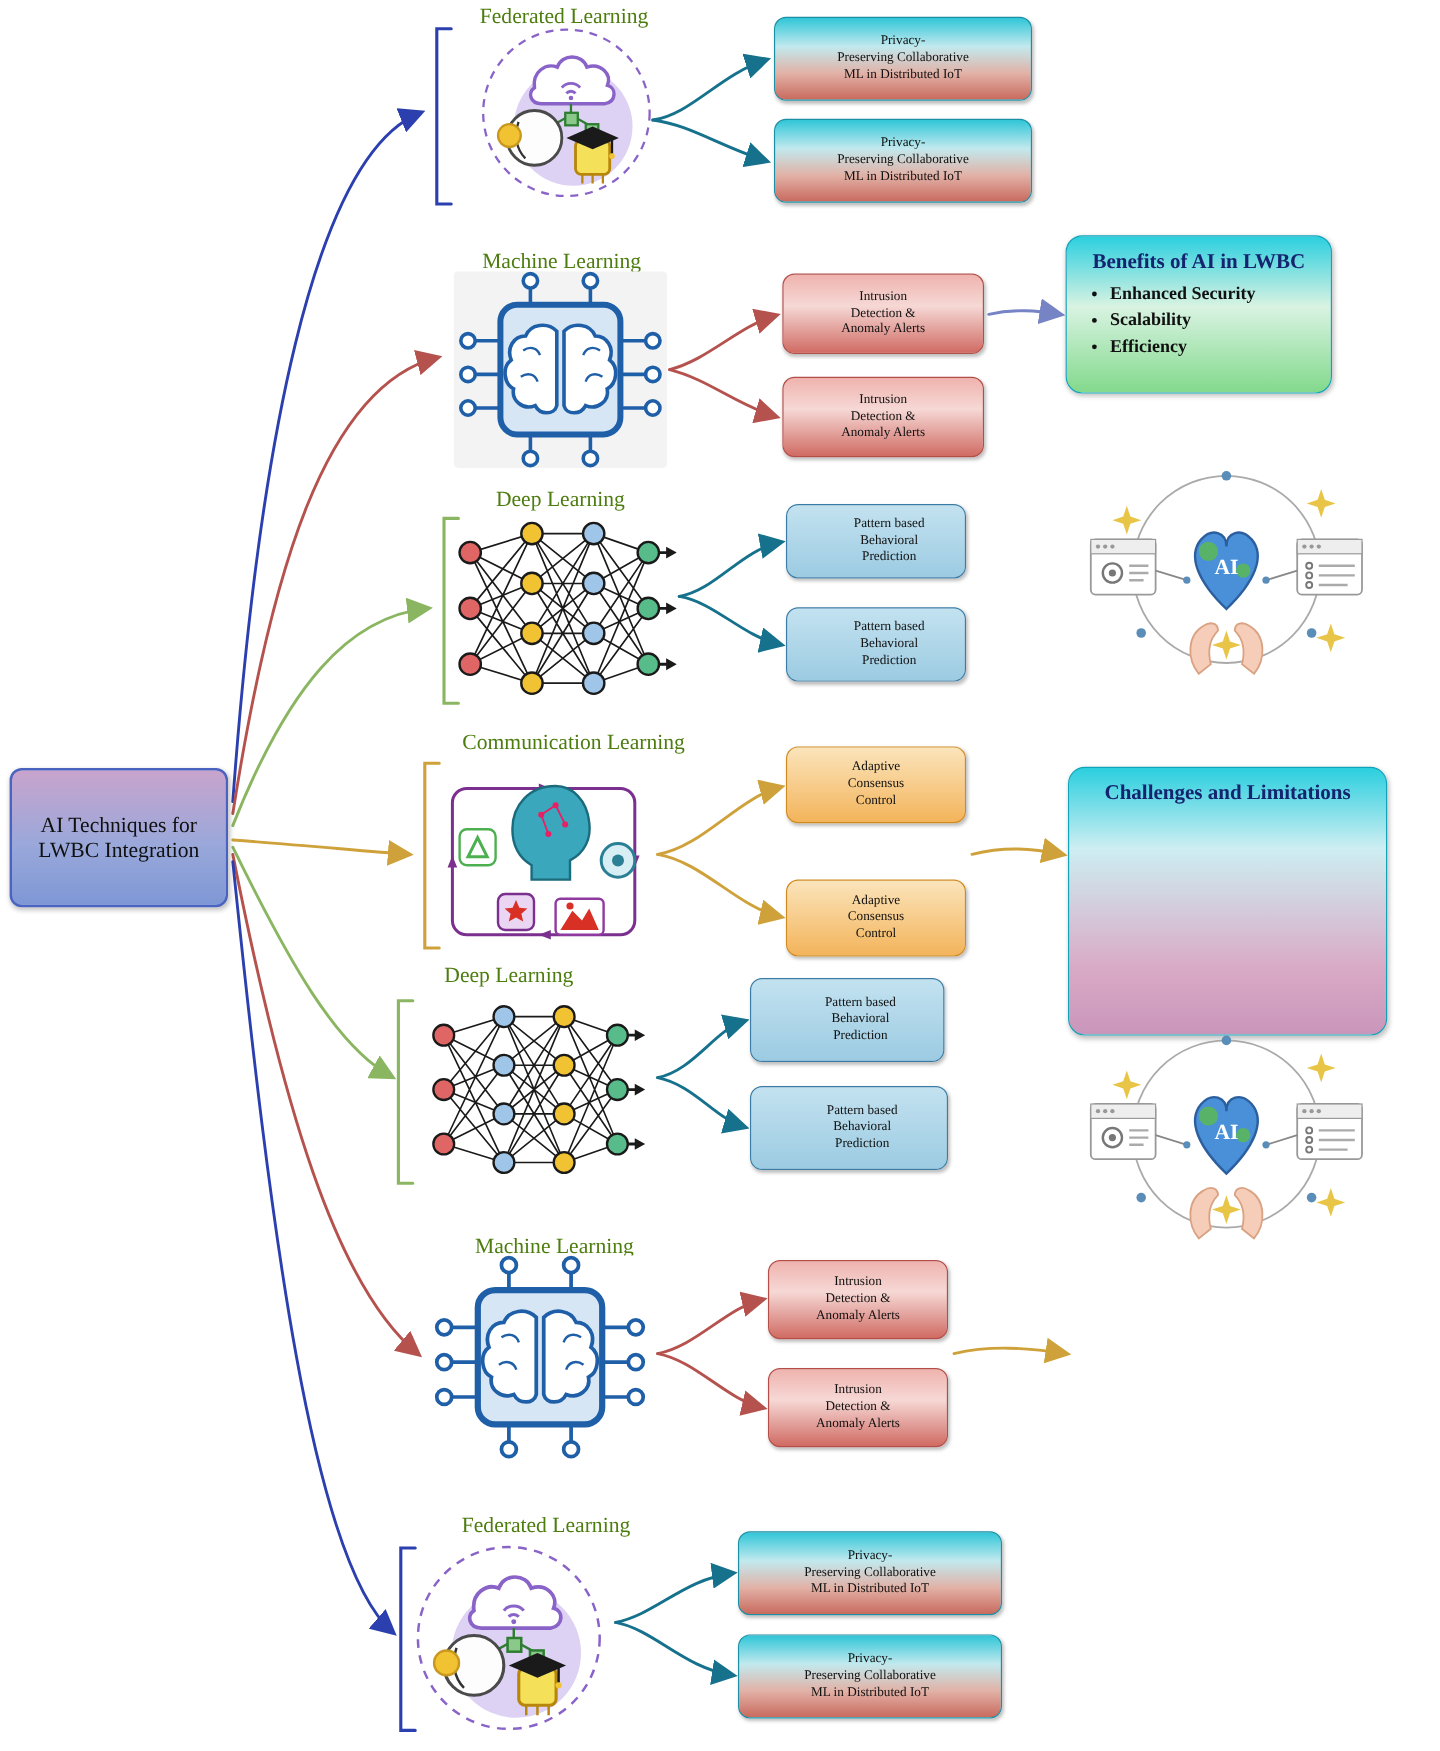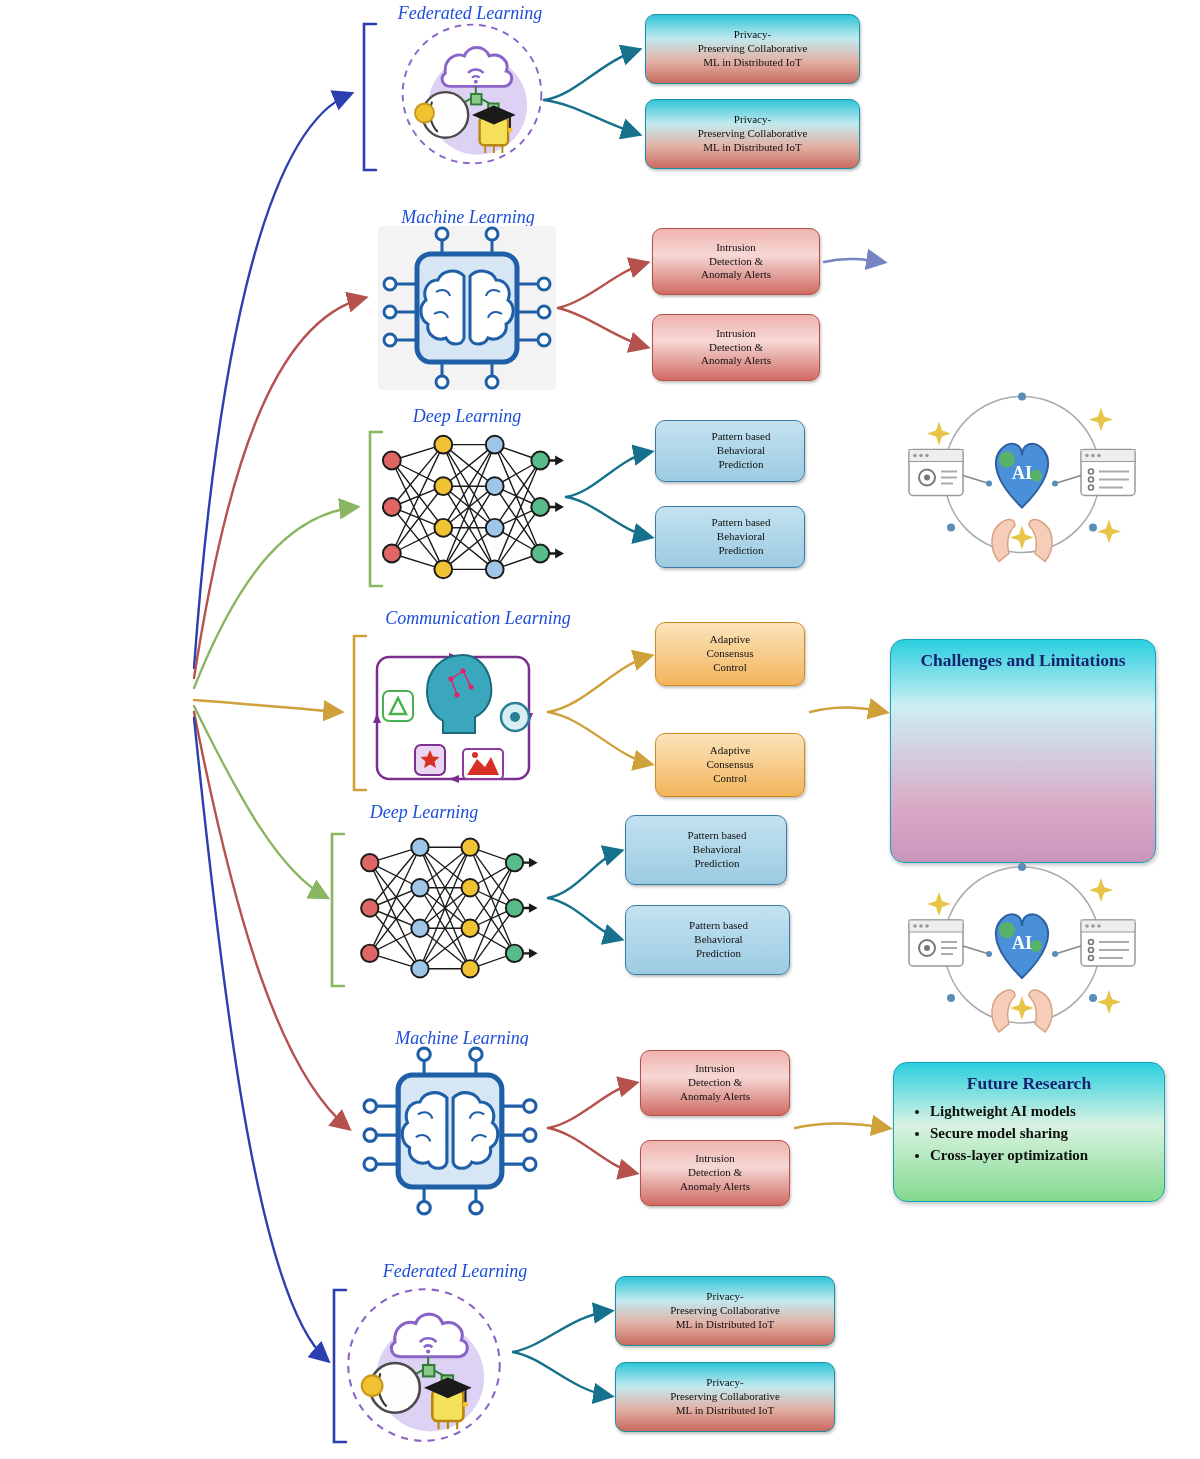--- a/index.html
+++ b/index.html
@@ -2,21 +2,21 @@
 <html><head>
 <meta charset="utf-8">
 <style>
   * { margin:0; padding:0; box-sizing:border-box; }
   html,body { background:#ffffff; }
   body { font-family:"Liberation Serif", serif; color:#101010; }
   #canvas { position:relative; width:1200px; height:1459px; background:#fff; overflow:hidden; }
   #connector-layer { position:absolute; left:0; top:0; width:1200px; height:1459px; z-index:1; }
   .node, .branch-title, .icon-box, .summary { z-index:2; }
 
-  .branch-title { position:absolute; transform:translateX(-50%); font-size:18px; white-space:nowrap; color:#1d4ed8;font-style:italic; }
+  .branch-title { position:absolute; transform:translateX(-50%); font-size:18px; white-space:nowrap; color:#4d7c0f; }
 
   .root-node { position:absolute; left:8px; top:640px; width:182px; height:116px; border-radius:10px;
     background:linear-gradient(180deg,#c8a4cd 0%,#9aa8da 55%,#7e97d5 100%);
     border:2px solid #4a63c0; display:flex; align-items:center; justify-content:center;
     text-align:center; font-size:18px; white-space:pre-line; box-shadow:1px 2px 4px rgba(0,0,0,.25); z-index:2; position:absolute; }
 
   .leaf { position:absolute; border-radius:10px; display:flex; align-items:center; justify-content:center;
     text-align:center; font-size:11px; line-height:1.25; white-space:pre-line; padding:4px 6px;
     box-shadow:1px 2px 3px rgba(0,0,0,.25); z-index:2; }
   .leaf-fl { background:linear-gradient(180deg,#30c6d8 0%,#c2e9ee 35%,#e2b1a6 68%,#c96a5e 100%); border:1.5px solid #1b8fa3; }
@@ -97,20 +97,22 @@
       <path d="M513,1352 C545,1358 570,1390 610,1396" stroke="#16718c" marker-end="url(#arrTeal)"></path>
     </g>
 
     <g fill="none" stroke-width="2.4" stroke-linecap="round">
       <path d="M824,262 C845,257 864,259 883,262" stroke="#7683c4" marker-end="url(#arrSlate)"></path>
       <path d="M810,712 C838,705 860,707 885,712" stroke="#cfa13a" marker-end="url(#arrGold)"></path>
       <path d="M795,1128 C825,1121 855,1123 888,1128" stroke="#cfa13a" marker-end="url(#arrGold)"></path>
     </g>
   </svg>
 
+  <div class="root-node">AI Techniques for
+LWBC Integration</div>
 
   <div class="branch-title" style="left:470px; top:3px;">Federated Learning</div>
   <div class="branch-title" style="left:468px; top:207px;">Machine Learning</div>
   <div class="branch-title" style="left:467px; top:406px;">Deep Learning</div>
   <div class="branch-title" style="left:478px; top:608px;">Communication Learning</div>
   <div class="branch-title" style="left:424px; top:802px;">Deep Learning</div>
   <div class="branch-title" style="left:462px; top:1028px;">Machine Learning</div>
   <div class="branch-title" style="left:455px; top:1261px;">Federated Learning</div>
 
   <div class="icon-box" style="left:396px; top:18px; width:152px; height:152px;">
@@ -352,33 +354,33 @@
 Detection &amp;
 Anomaly Alerts</div>
 
   <div class="leaf leaf-fl" style="left:615px; top:1276px; width:220px; height:70px;">Privacy-
 Preserving Collaborative
 ML  in Distributed IoT</div>
   <div class="leaf leaf-fl" style="left:615px; top:1362px; width:220px; height:70px;">Privacy-
 Preserving Collaborative
 ML  in Distributed IoT</div>
 
+  <div class="summary summary-green bold-bullets" style="left:888px; top:196px; width:222px; height:132px;">
+    <h3>Benefits of AI in LWBC</h3>
+    <ul>
+      <li>Enhanced Security</li>
+      <li>Scalability</li>
+      <li>Efficiency</li>
+    </ul>
+  </div>
 
   <div class="summary summary-pink" style="left:890px; top:606px; width:266px; height:224px;">
     <h3>Challenges and Limitations</h3>
   </div>
 
-  <div class="summary summary-green bold-bullets" style="left:893px; top:1062px; width:272px; height:140px;">
-    <h3>Future Research</h3>
-    <ul>
-      <li>Lightweight AI models</li>
-      <li>Secure model sharing</li>
-      <li>Cross-layer optimization</li>
-    </ul>
-  </div>
 
   <div class="icon-box" style="left:903px; top:366px; width:238px; height:232px;">
     <svg width="238" height="232" viewBox="0 0 238 205" preserveAspectRatio="xMidYMid meet">
       <defs>
         <path id="starA" d="M0,-12 L3,-3 L12,0 L3,3 L0,12 L-3,3 L-12,0 L-3,-3 Z"></path>
       </defs>
       <circle cx="119" cy="95" r="78" fill="none" stroke="#aaaaaa" stroke-width="1.5"></circle>
       <circle cx="119" cy="17" r="4" fill="#5a8db8"></circle>
       <circle cx="48" cy="148" r="4" fill="#5a8db8"></circle>
       <circle cx="190" cy="148" r="4" fill="#5a8db8"></circle>

